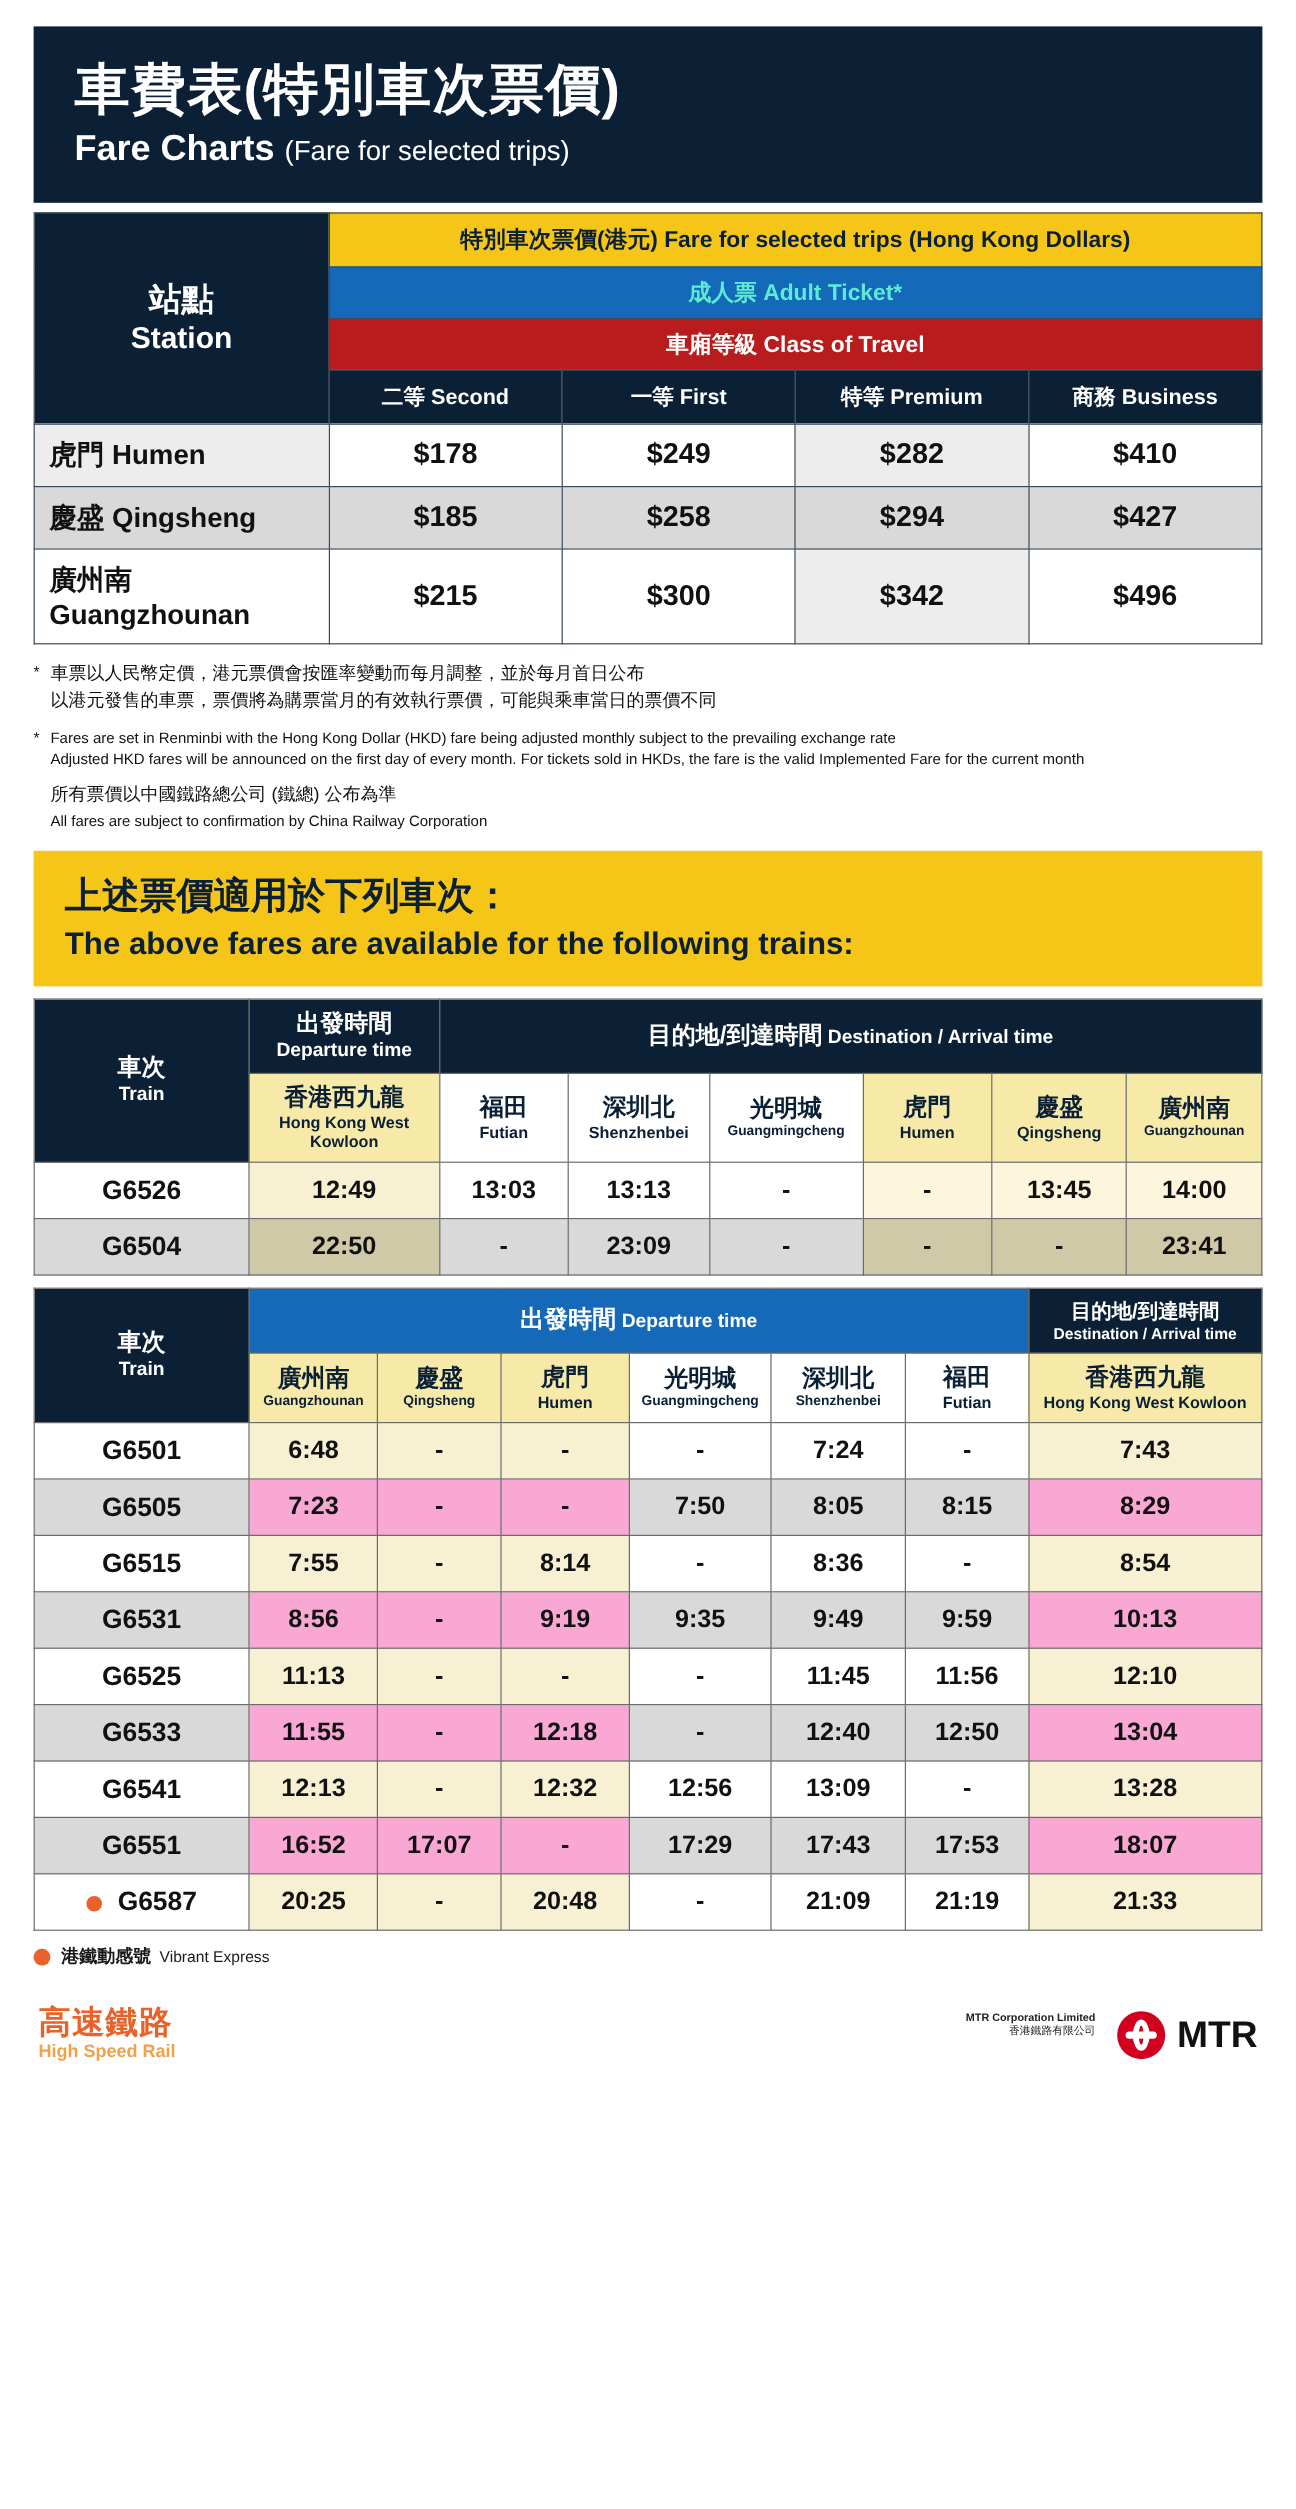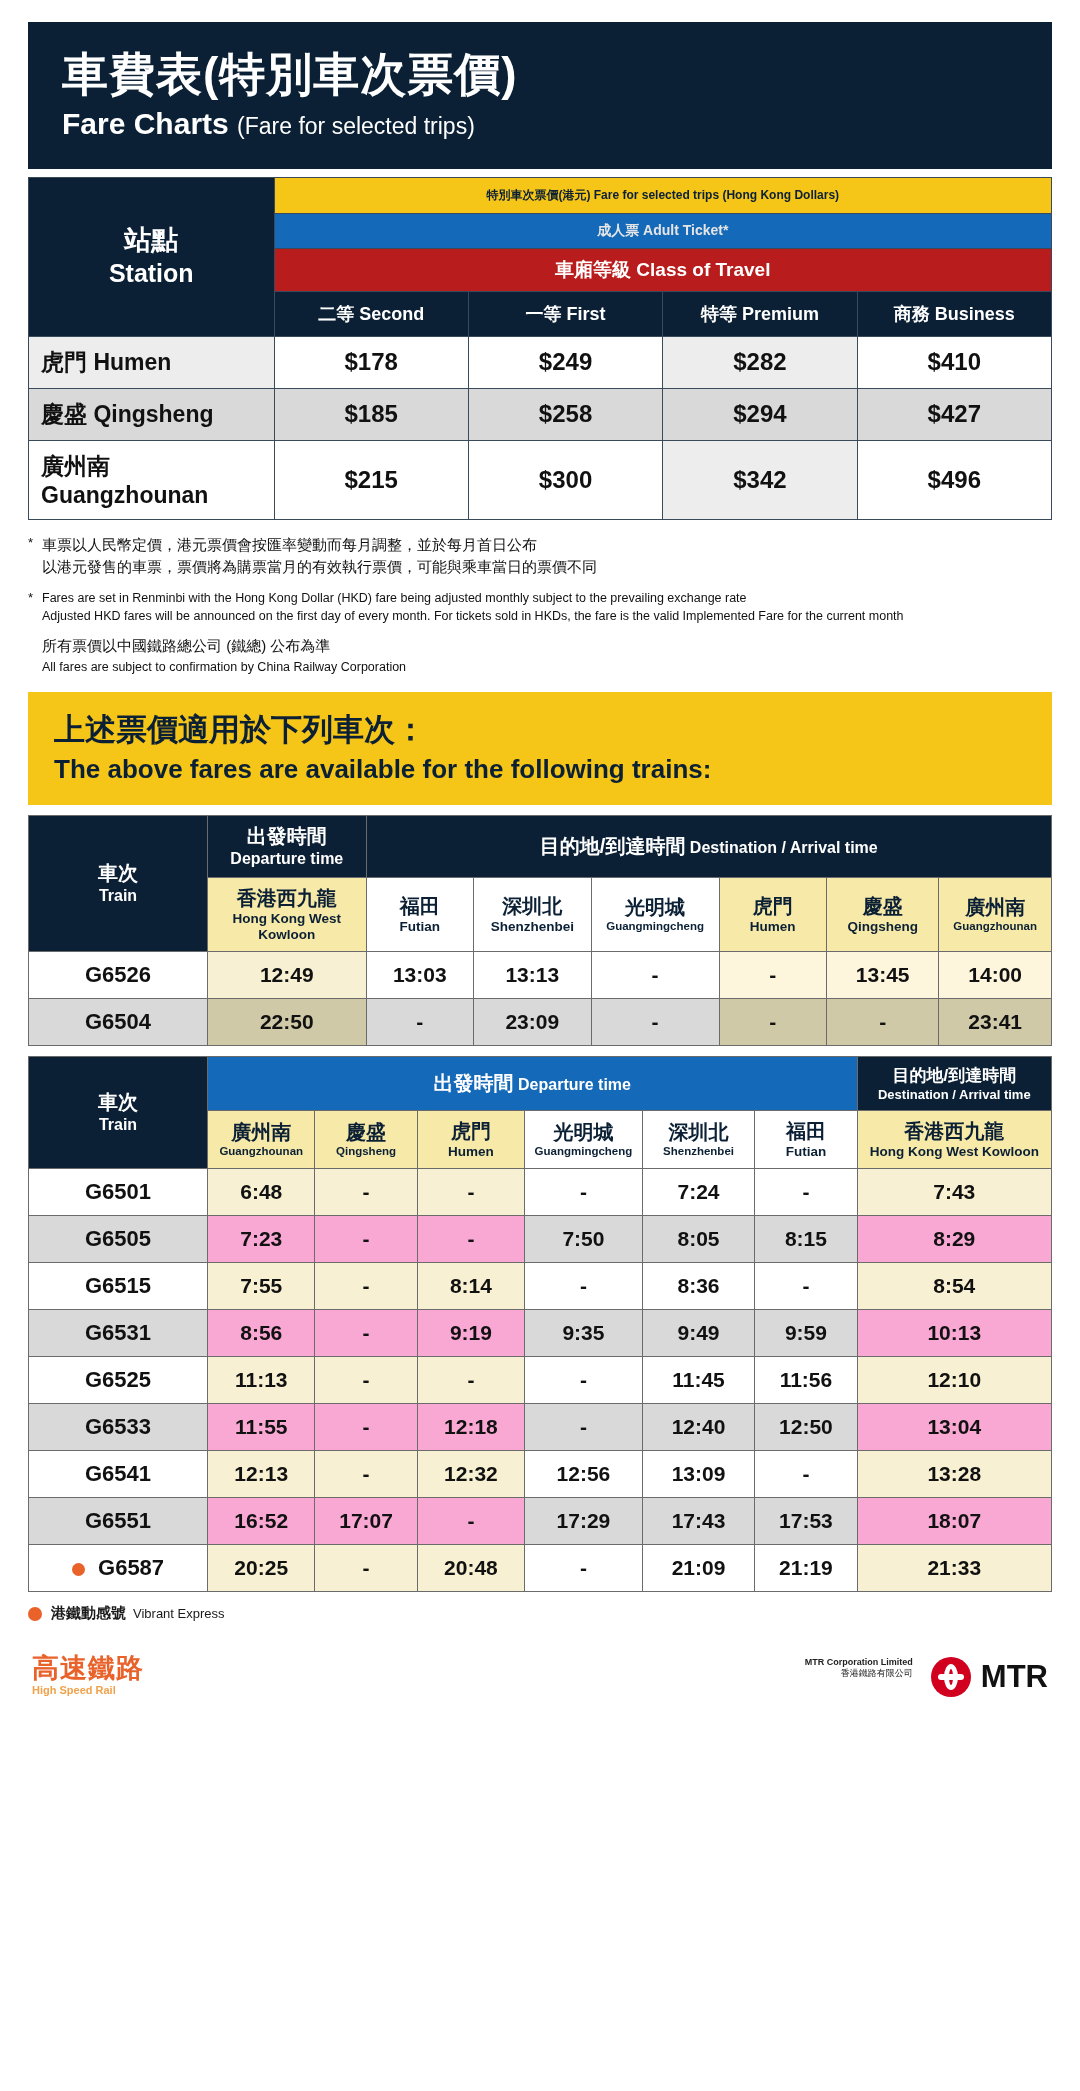--- a/index.html
+++ b/index.html
@@ -46,29 +46,29 @@
     text-align: center;
     vertical-align: middle;
     padding: 10px;
   }
   .cell-station-head .s-zh { font-size: 27px; font-weight: bold; line-height: 1.25; }
   .cell-station-head .s-en { font-size: 25px; font-weight: bold; line-height: 1.25; }
   .cell-gold {
     background: #f5c518;
     color: #0b2035;
     text-align: center;
-    font-size: 12px;
+    font-size: 19px;
     font-weight: bold;
     padding: 9px 4px;
   }
   .cell-blue {
     background: #1469b8;
-    color: #e5e5e5;
+    color: #5eead4;
     text-align: center;
-    font-size: 14px;
+    font-size: 19px;
     font-weight: bold;
     padding: 8px 4px;
   }
   .cell-navy {
     background: #b91c1c;
     color: #ffffff;
     text-align: center;
     font-size: 19px;
     font-weight: bold;
     padding: 8px 4px;
@@ -166,21 +166,21 @@
   .legend .zh { font-weight: bold; font-size: 15px; margin-right: 7px; }
   .legend .en { font-size: 13px; }
 
   
   .footer {
     margin-top: 26px; margin-bottom: 18px;
     display: flex; align-items: center; justify-content: space-between;
     padding: 6px 4px 0 4px;
   }
   .hsr .zh { color: #e8622a; font-size: 27px; font-weight: bold; letter-spacing: 1px; line-height: 1; }
-  .hsr .en { color: #f0a24a; font-size: 11px; font-weight: bold; line-height: 1.2; margin-top: 2px;}
+  .hsr .en { color: #f0a24a; font-size: 15px; font-weight: bold; line-height: 1.2; margin-top: 2px;}
   .foot-right { display: flex; align-items: flex-start; }
   .mtr-corp { text-align: right; margin-right: 18px; }
   .mtr-corp .l1 { font-size: 9px; font-weight: bold; color: #222; line-height: 1.25; }
   .mtr-corp .l2 { font-size: 9px; color: #222; line-height: 1.25; }
   .mtr-logo { display: flex; align-items: center; }
   .mtr-mark { width: 40px; height: 40px; border-radius: 50%; background: #d1001f; position: relative; margin-right: 10px;}
   .mtr-mark::before {
     content: ""; position: absolute; left: 7px; top: 17px; width: 26px; height: 6px;
     background: #ffffff; border-radius: 3px;
   }

